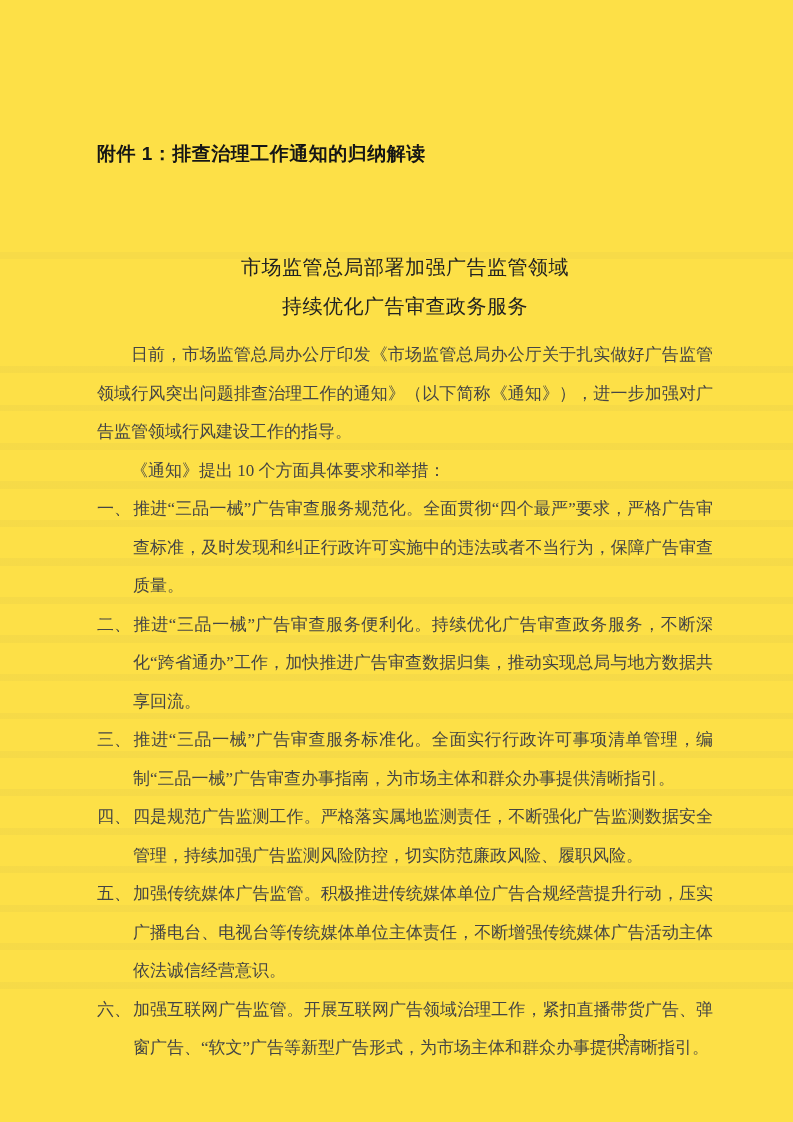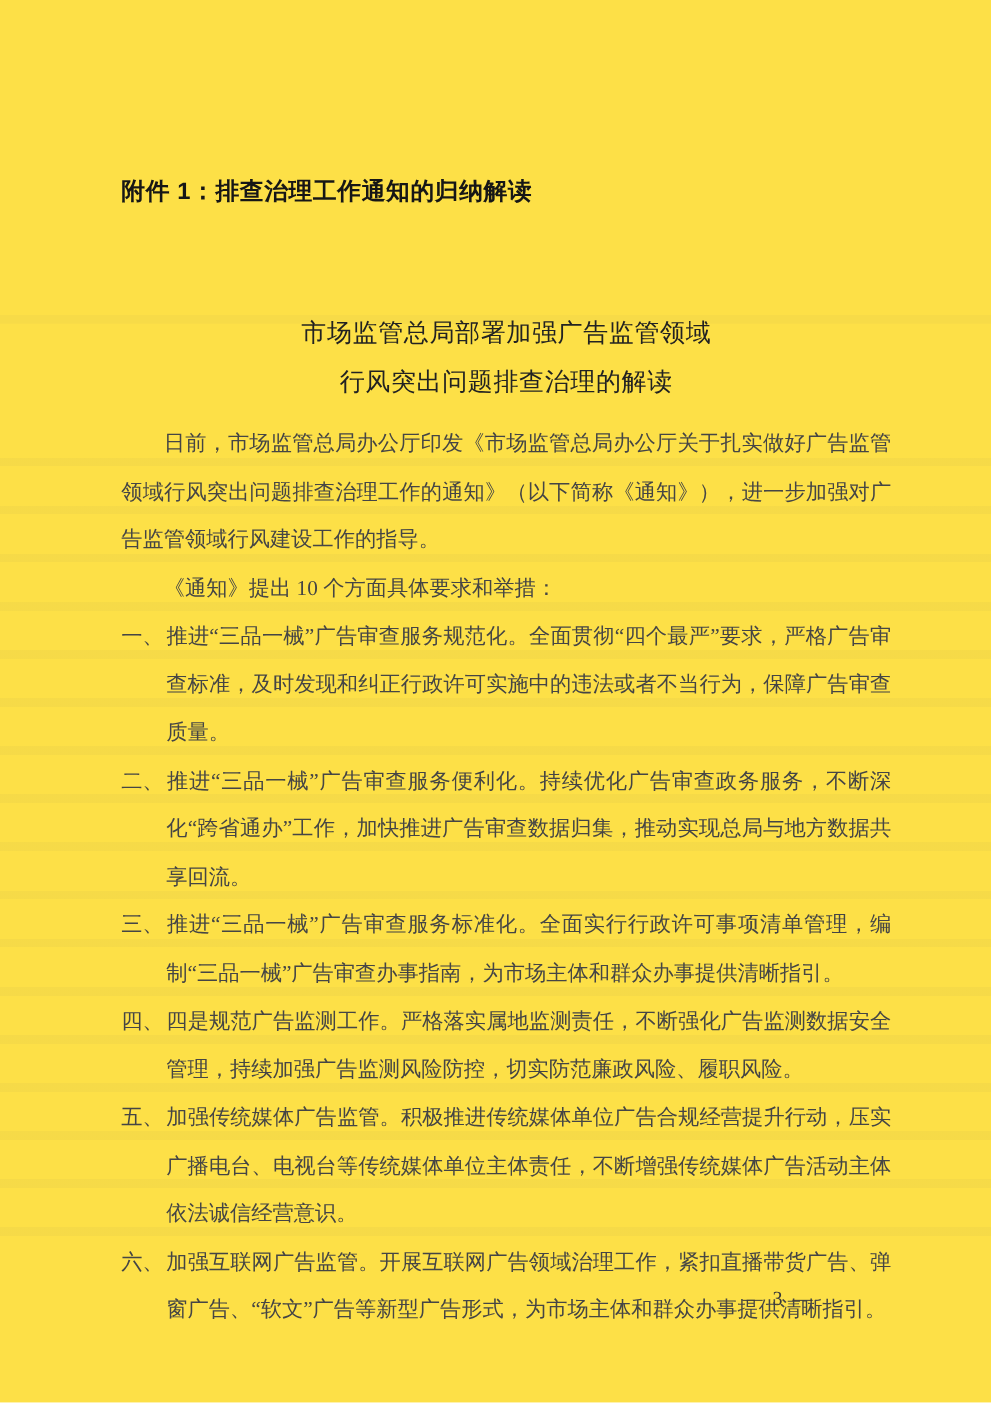--- a/index.html
+++ b/index.html
@@ -108,21 +108,21 @@
 <body>
 
 <div class="page">
 
   <div class="scan-band-title"></div>
 
   <div class="attachment-header">附件 1：排查治理工作通知的归纳解读</div>
 
   <div class="doc-title">
     <div class="title-line">市场监管总局部署加强广告监管领域</div>
-    <div class="title-line">行风突出问题排查治理的解读</div>
+    <div class="title-line">持续优化广告审查政务服务</div>
   </div>
 
   <div class="doc-body">
     <p class="para">日前，市场监管总局办公厅印发《市场监管总局办公厅关于扎实做好广告监管领域行风突出问题排查治理工作的通知》（以下简称《通知》），进一步加强对广告监管领域行风建设工作的指导。</p>
     <p class="para">《通知》提出 10 个方面具体要求和举措：</p>
 
     <div class="measures-list">
       <div class="list-item"><span class="marker">一、</span><span class="item-text">推进“三品一械”广告审查服务规范化。全面贯彻“四个最严”要求，严格广告审查标准，及时发现和纠正行政许可实施中的违法或者不当行为，保障广告审查质量。</span></div>
       <div class="list-item"><span class="marker">二、</span><span class="item-text">推进“三品一械”广告审查服务便利化。持续优化广告审查政务服务，不断深化“跨省通办”工作，加快推进广告审查数据归集，推动实现总局与地方数据共享回流。</span></div>
       <div class="list-item"><span class="marker">三、</span><span class="item-text">推进“三品一械”广告审查服务标准化。全面实行行政许可事项清单管理，编制“三品一械”广告审查办事指南，为市场主体和群众办事提供清晰指引。</span></div>

